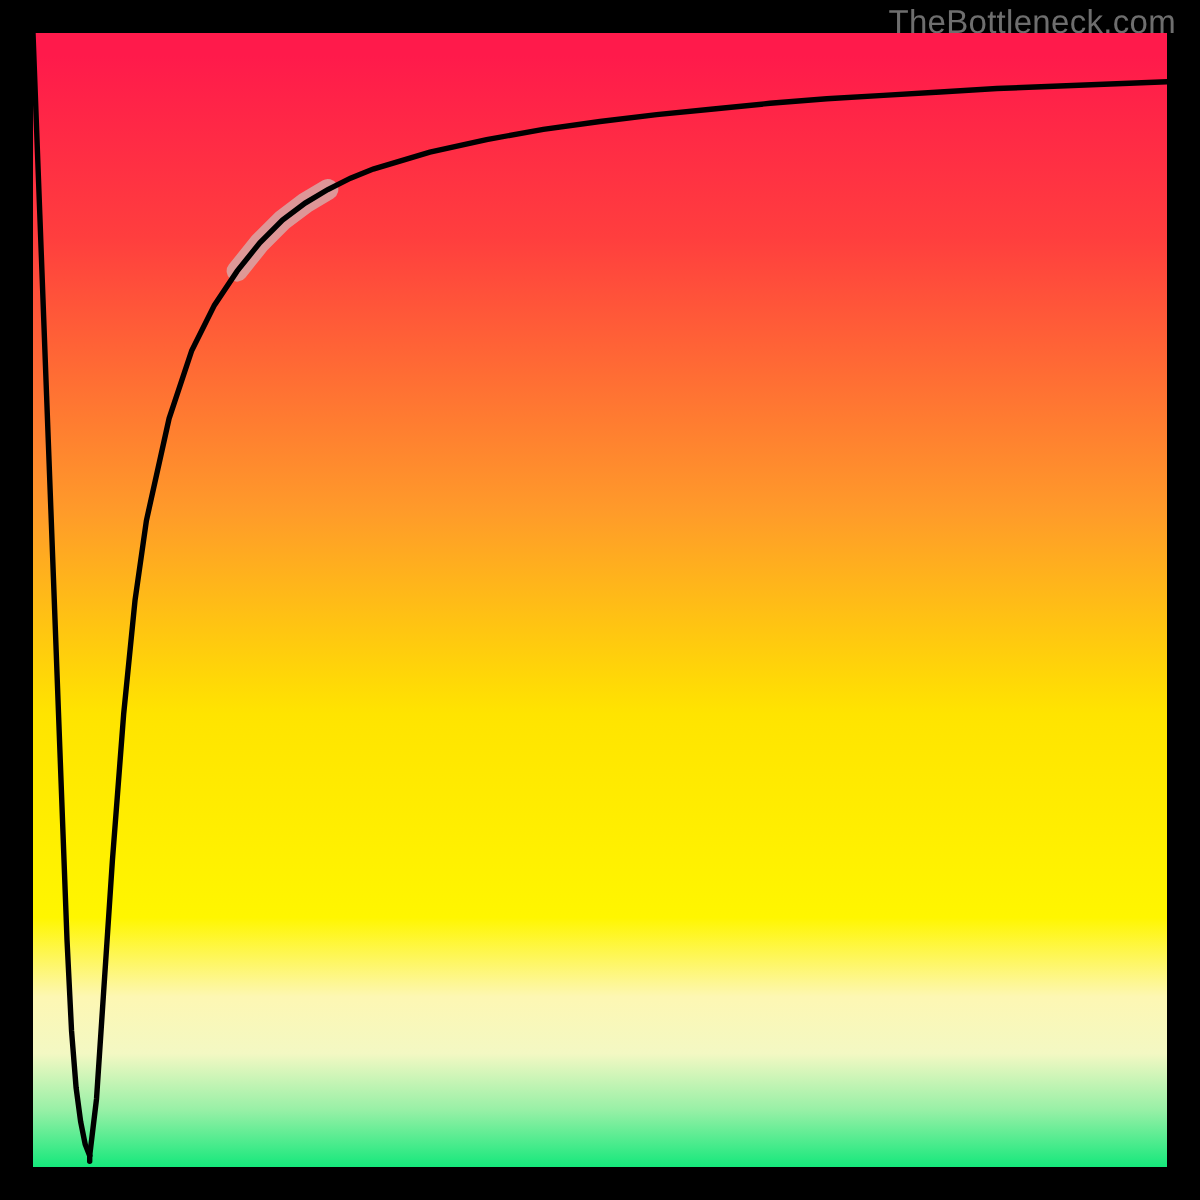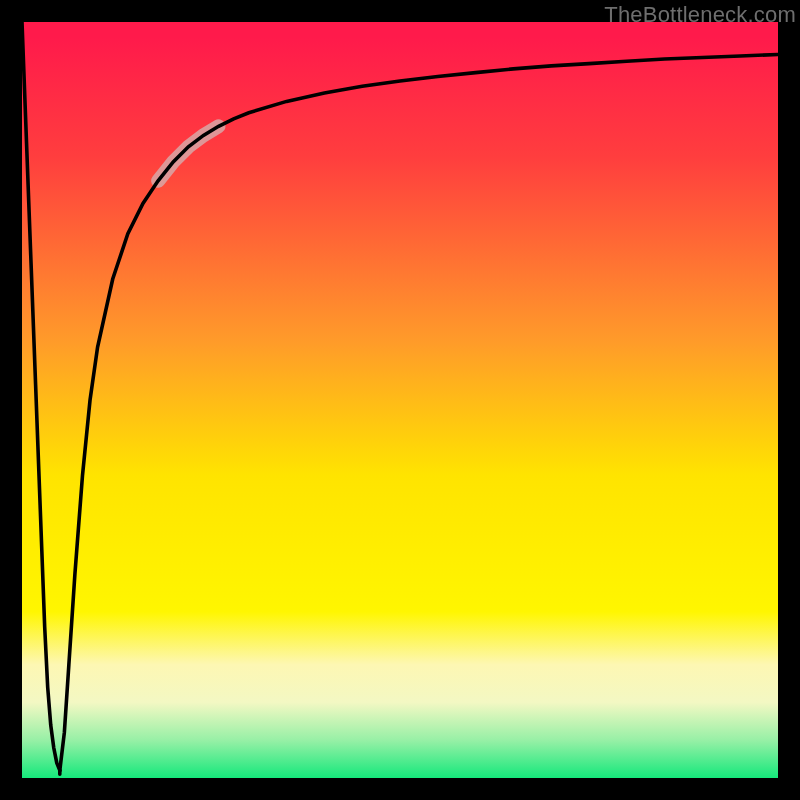--- a/index.html
+++ b/index.html
@@ -40,21 +40,21 @@
       var(--c-green) 100%
     );
   }
   .curves {
     position: absolute;
     inset: 0;
   }
   .attribution {
     position: absolute;
     top: 2px;
-    right: 4px;
+    right: 16px;
     color: #6e6e6e;
     font-size: 22px;
     letter-spacing: 0.2px;
     user-select: none;
   }
 </style>
 </head>
 <body>
 
 <div class="stage">

